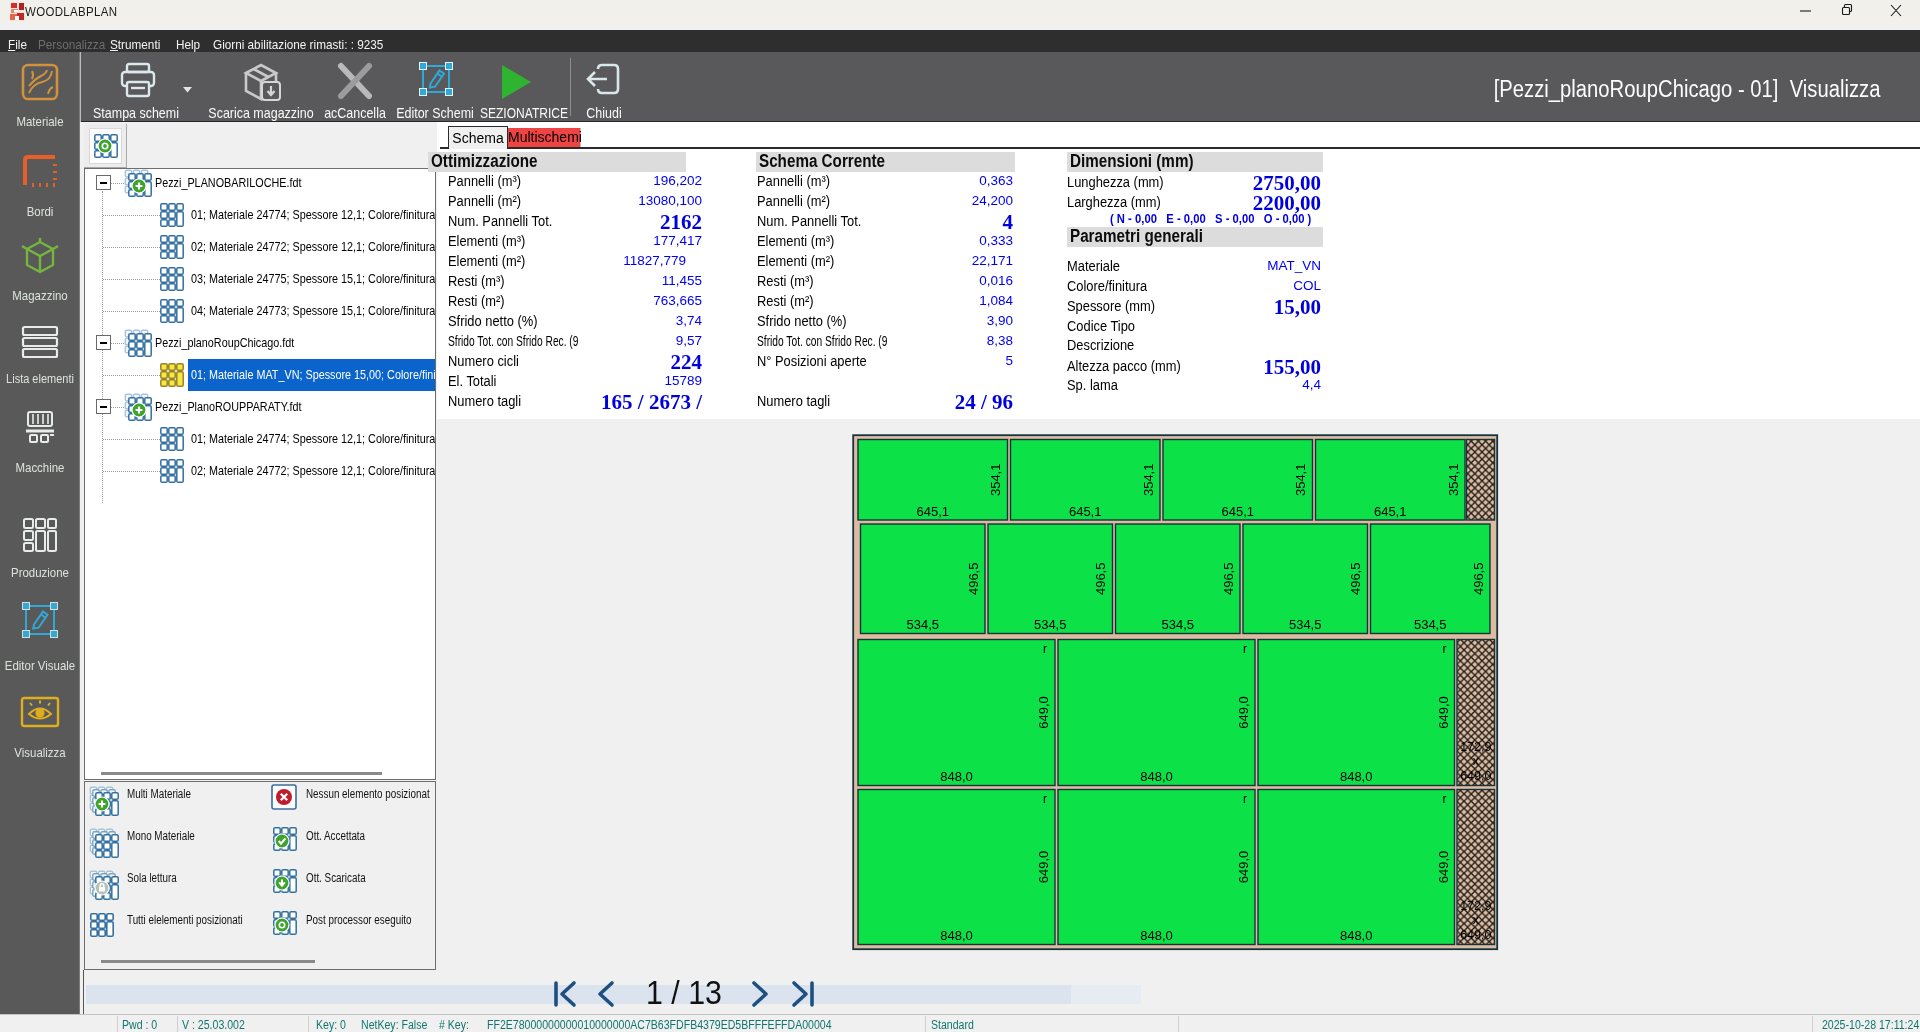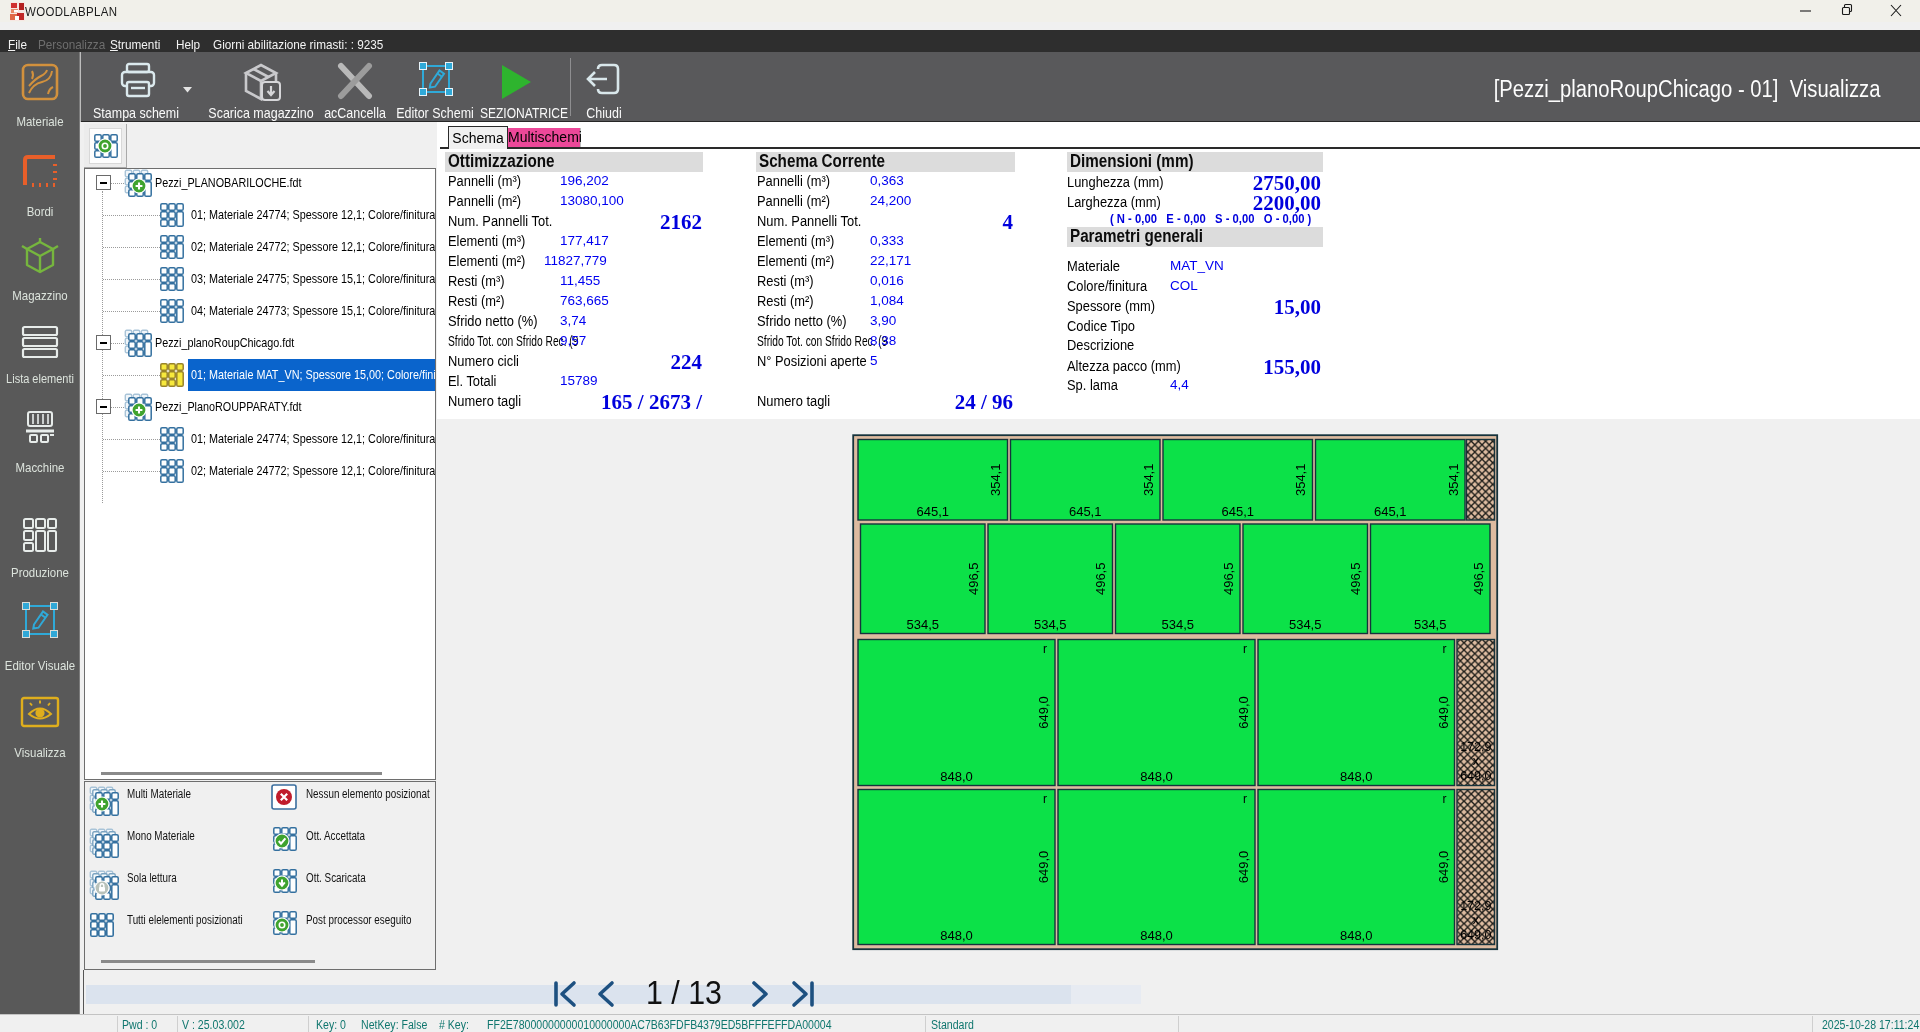--- a/index.html
+++ b/index.html
@@ -30,28 +30,28 @@
 
 .trow { position:absolute; left:0; width:410px; height:32px; font-size:13.5px; color:#000; overflow:hidden; }
 .trow .txt { position:absolute; top:8px; white-space:nowrap; font-size:13.5px; transform:scaleX(0.8); transform-origin:0 0; }
 .expand { position:absolute; left:11px; top:8px; width:15px; height:15px; border:1px solid #6a6a6a; background:#fff; }
 .expand::after { content:""; position:absolute; left:3px; top:6px; width:7px; height:1.6px; background:#000; }
 .selrow { position:absolute; left:103px; top:0; height:32px; background:#0a64cc; color:#fff; }
 
 #tabband { position:absolute; left:81px; top:123px; width:1839px; height:26px; background:#ffffff; }
 #tabband { left:440px; width:1480px; }
 .tab1 { position:absolute; left:8px; top:3px; width:60px; height:23px; background:#f0f0f0; border:1px solid #2a2a2a; border-bottom:none; font-size:14px; text-align:center; padding-top:3px; }
-.tab2 { position:absolute; left:68px; top:5px; width:73px; height:19px; background:#ec4899; font-size:14px; text-align:center; padding-top:1px; border-right:1px solid #bbb; }
+.tab2 { position:absolute; left:68px; top:5px; width:73px; height:19px; background:#ef4444; font-size:14px; text-align:center; padding-top:1px; border-right:1px solid #bbb; }
 #tabline-l { position:absolute; left:0px; top:24px; width:9px; height:2px; background:#2a2a2a; }
 #tabline-r { position:absolute; left:67px; top:24px; width:1413px; height:2px; background:#2a2a2a; }
 
 .hdr { position:absolute; height:20px; background:#dcdcdc; color:#0c0c0c; font-size:17.5px; font-weight:bold; line-height:19px; }
 .hdr b { display:inline-block; transform:scaleX(0.87); transform-origin:0 50%; font-weight:bold; white-space:nowrap; }
 .dlabel { position:absolute; margin-top:2px; font-size:14px; color:#000; white-space:nowrap; transform:scaleX(0.92); transform-origin:0 0; }
-.dval { position:absolute; margin-top:2px; font-size:13.5px; color:#0000f0; white-space:nowrap;}
+.dval { position:absolute; margin-top:2px; font-size:13.5px; color:#0000f0; text-align:right; white-space:nowrap;}
 .dbig { position:absolute; margin-top:2px; font-family:"Liberation Serif", serif; font-size:21px; font-weight:bold; color:#0000dd; text-align:right; white-space:nowrap; }
 
 #pagestrip { position:absolute; left:86px; top:985px; width:985px; height:19px; background:#dbe3ee; }
 #pagestrip2 { position:absolute; left:1071px; top:985px; width:70px; height:19px; background:#e7ebf2; }
 #pagenum { position:absolute; left:646px; top:974px; font-size:33px; color:#111; white-space:nowrap; transform:scaleX(0.92); transform-origin:0 0; }
 
 #statusbar { position:absolute; left:0; top:1014px; width:1920px; height:18px; background:#f0f0f0; border-top:1px solid #c3c3c3; font-size:12px; color:#0f766e; }
 #statusbar span { position:absolute; top:2.5px; white-space:nowrap; transform:scaleX(0.88); transform-origin:0 0; }
 .ssep { position:absolute; top:1px; width:1px; height:16px; background:#cfcfcf; }
 </style>
@@ -417,21 +417,21 @@
 </div>
 
 <div class="abs" style="left:437px;top:122px;width:1483px;height:297px;background:#ffffff"></div>
 <div id="tabband">
   <div id="tabline-l"></div>
   <div id="tabline-r"></div>
   <div class="tab1">Schema</div>
   <div class="tab2">Multischemi</div>
 </div>
 
-<div class="hdr" style="left:445px;top:152px;width:258px;padding-left:3px"><b>Ottimizzazione</b></div>
+<div class="hdr" style="left:428px;top:152px;width:258px;padding-left:3px"><b>Ottimizzazione</b></div>
 <div class="hdr" style="left:756px;top:152px;width:259px;padding-left:3px"><b>Schema Corrente</b></div>
 <div class="hdr" style="left:1067px;top:152px;width:256px;padding-left:3px"><b>Dimensioni (mm)</b></div>
 <div class="hdr" style="left:1067px;top:227px;width:256px;padding-left:3px"><b>Parametri generali</b></div>
 <div class="dlabel" style="left:448px;top:171px">Pannelli (m³)</div>
 <div class="dval" style="left:560px;top:171px;width:142px">196,202</div>
 <div class="dlabel" style="left:448px;top:191px">Pannelli (m²)</div>
 <div class="dval" style="left:560px;top:191px;width:142px">13080,100</div>
 <div class="dlabel" style="left:448px;top:211px">Num. Pannelli Tot.</div>
 <div class="dbig" style="left:560px;top:208px;width:142px">2162</div>
 <div class="dlabel" style="left:448px;top:231px">Elementi (m³)</div>

